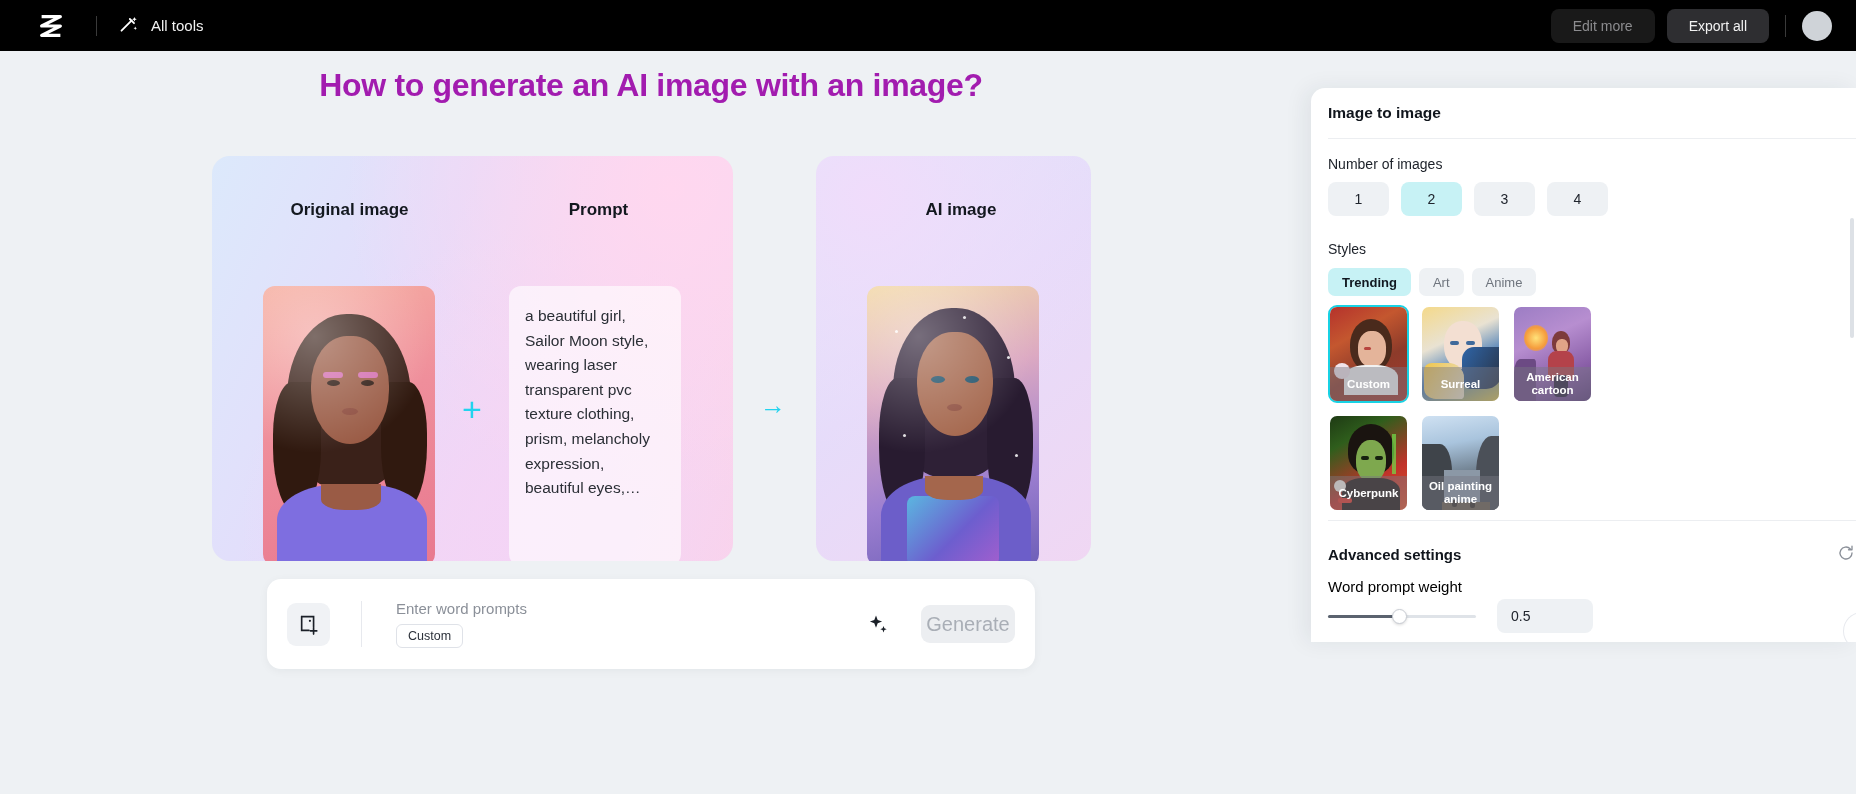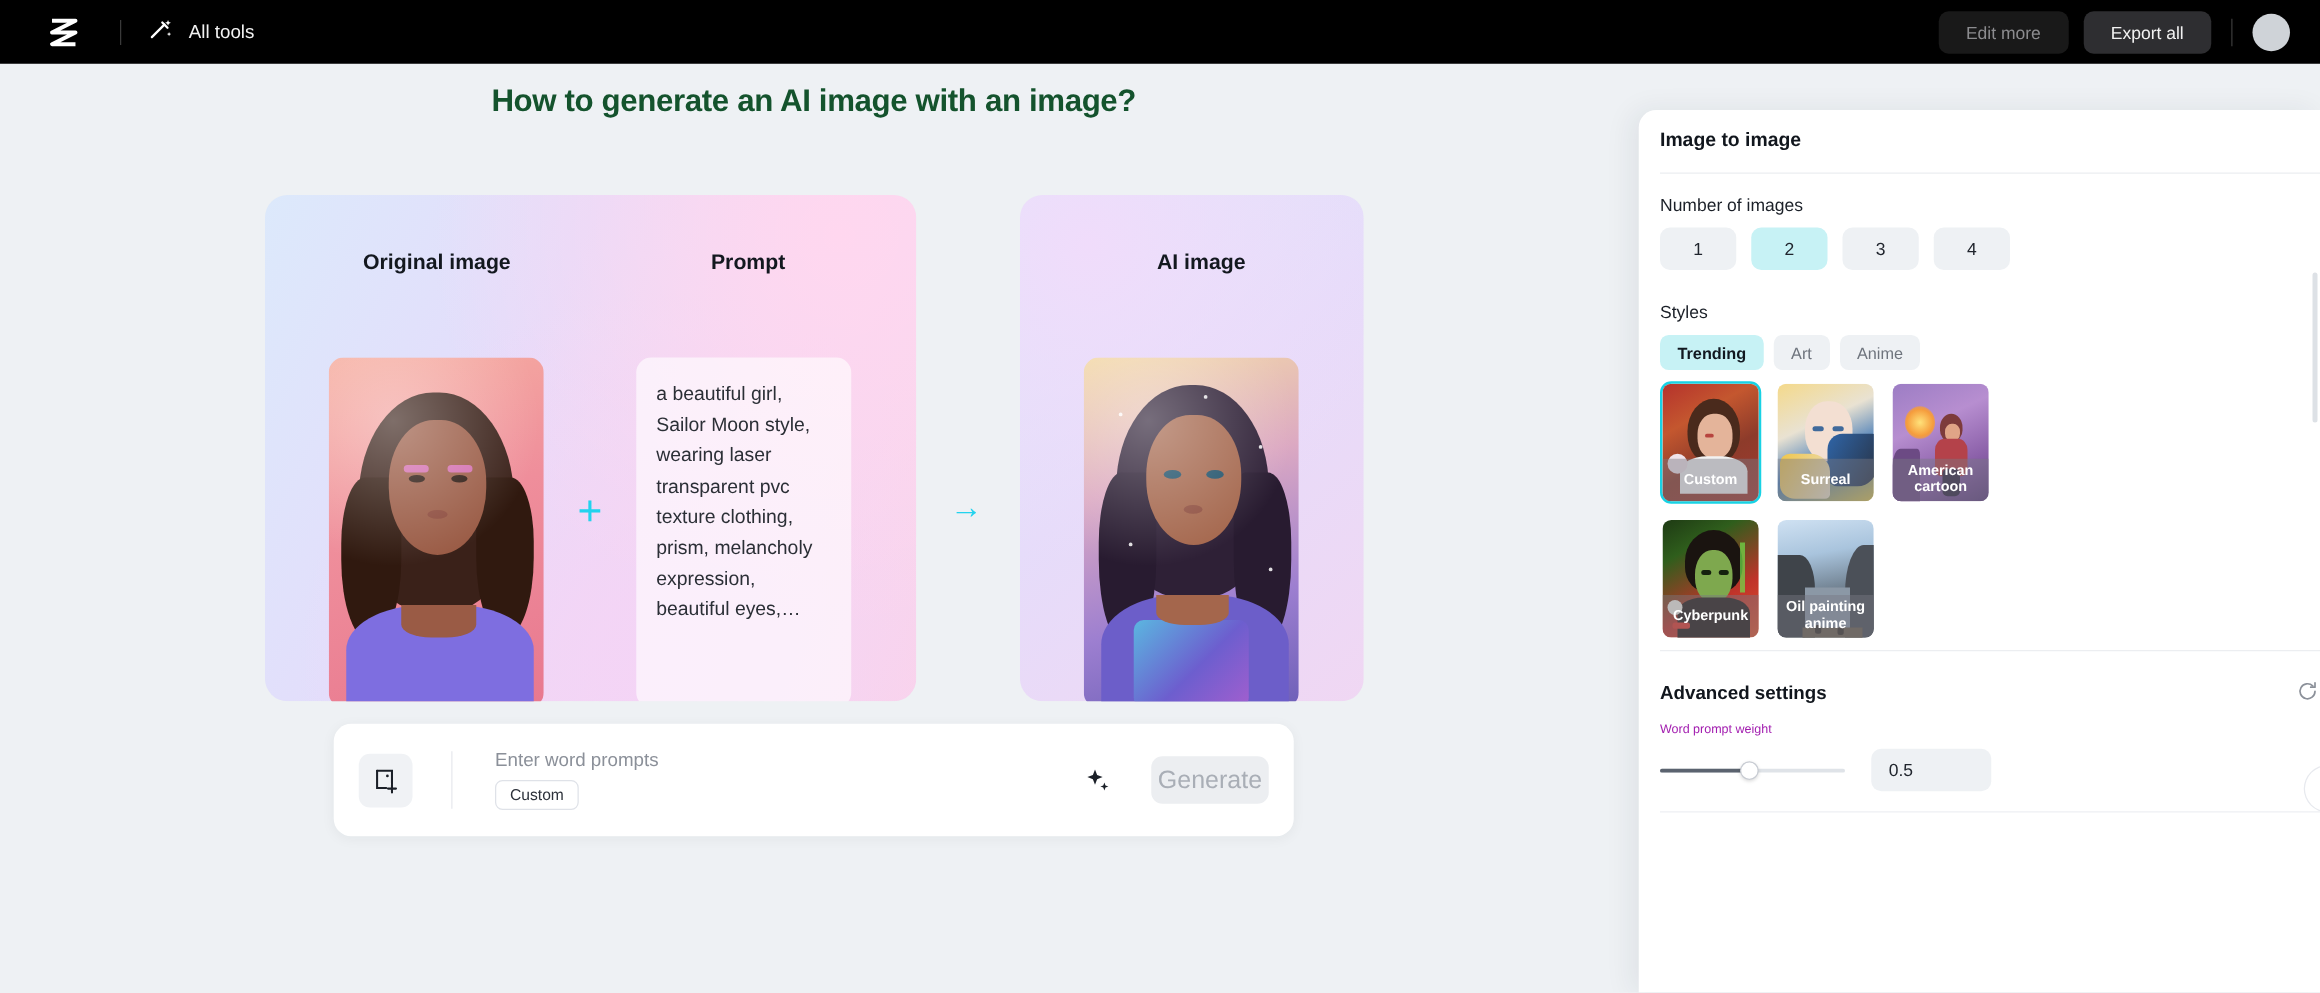--- a/index.html
+++ b/index.html
@@ -27,21 +27,21 @@
   }
   .tb-btn.ghost { background: #191919; color: #8c8c8f; }
   .tb-btn.solid { background: #2e2e31; color: #f2f2f2; margin-left: 12px; }
   .tb-div2 { width: 1px; height: 22px; background: #3a3a3a; margin: 0 16px; }
   .avatar-top { width: 30px; height: 30px; border-radius: 50%; background: #cfd3d8; }
 
   
   .canvas { position: absolute; top: 51px; left: 0; width: 1856px; height: 743px; }
   .page-title {
     position: absolute; top: 16px; left: 0; width: 1302px;
-    text-align: center; font-size: 25px; font-weight: 700; color: #14532d;
+    text-align: center; font-size: 32px; font-weight: 700; color: #a21caf;
     letter-spacing: -0.3px;
   }
 
   
   .cmp-left {
     position: absolute; left: 212px; top: 105px; width: 521px; height: 405px;
     border-radius: 18px; overflow: hidden;
     background:
       radial-gradient(circle at 88% 8%, #ffd7ef 0%, rgba(255,215,239,0) 55%),
       radial-gradient(circle at 62% 92%, #f4d4f6 0%, rgba(244,212,246,0) 60%),
@@ -121,21 +121,21 @@
     cursor: pointer; flex:none; margin-right: 14px;
   }
   .gen-btn {
     width: 94px; height: 38px; border-radius: 9px; background: #eceef1;
     color: #a9aeb6; font-size: 20px; display: flex; align-items: center;
     justify-content: center; cursor: pointer; flex: none;
   }
 
   
   .rpanel {
-    position: absolute; left: 1311px; top: 88px; width: 545px; height: 706px;
+    position: absolute; left: 1311px; top: 88px; width: 545px; height: 554px;
     background: #fff; border-radius: 14px 0 0 0;
     box-shadow: -6px 0 22px rgba(30,40,60,.07);
     overflow: hidden;
   }
   .rp-title { position:absolute; left:17px; top:16px; font-size:15.5px; font-weight:700; color:#11161d; }
   .rp-hr { position:absolute; left:17px; top:50px; width:528px; height:1px; background:#eceef1; }
   .rp-label { position:absolute; font-size:14px; color:#1b2028; }
   .lbl-num { left:17px; top:68px; }
   .lbl-styles { left:17px; top:153px; }
   .lbl-adv { left:17px; top:458px; font-size:15px; font-weight:700; color:#11161d; }
@@ -168,21 +168,21 @@
   .scard .cap {
     position:absolute; left:0; right:0; bottom:0; height:34px;
     background:rgba(120,120,130,.45);
     color:#fff; font-size:11.5px; line-height:13px; font-weight:600;
     display:flex; align-items:center; justify-content:center; text-align:center;
     padding:0 3px;
   }
 
   .rp-hr2 { position:absolute; left:17px; top:432px; width:528px; height:1px; background:#eceef1; }
 
-  .wlabel { position:absolute; left:17px; top:490px; font-size:10px; color:#a21caf; }
+  .wlabel { position:absolute; left:17px; top:490px; font-size:15px; color:#000000; }
   .slider-track {
     position:absolute; left:17px; top:527px; width:148px; height:3px;
     background:#dfe3e8; border-radius:2px;
   }
   .slider-fill { position:absolute; left:0; top:0; width:72px; height:3px; background:#5b636f; border-radius:2px;}
   .slider-knob {
     position:absolute; left:64px; top:-6px; width:15px; height:15px; border-radius:50%;
     background:#fff; border:1px solid #c8ccd3; box-shadow:0 1px 3px rgba(0,0,0,.15); cursor:pointer;
   }
   .wval {

